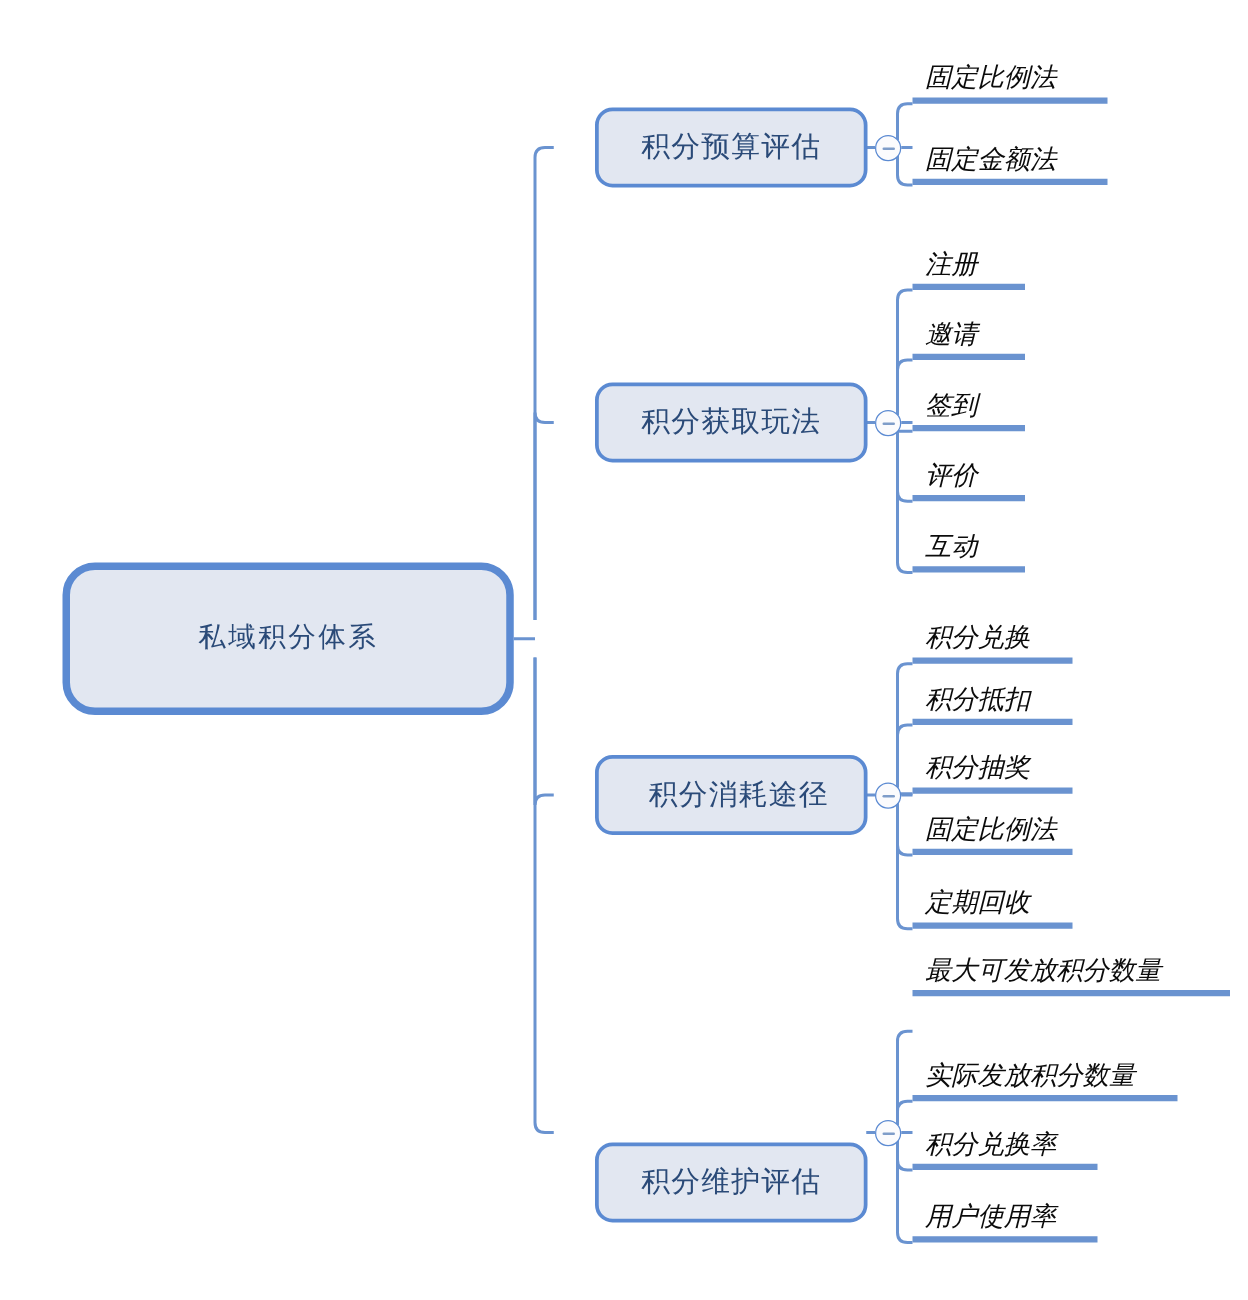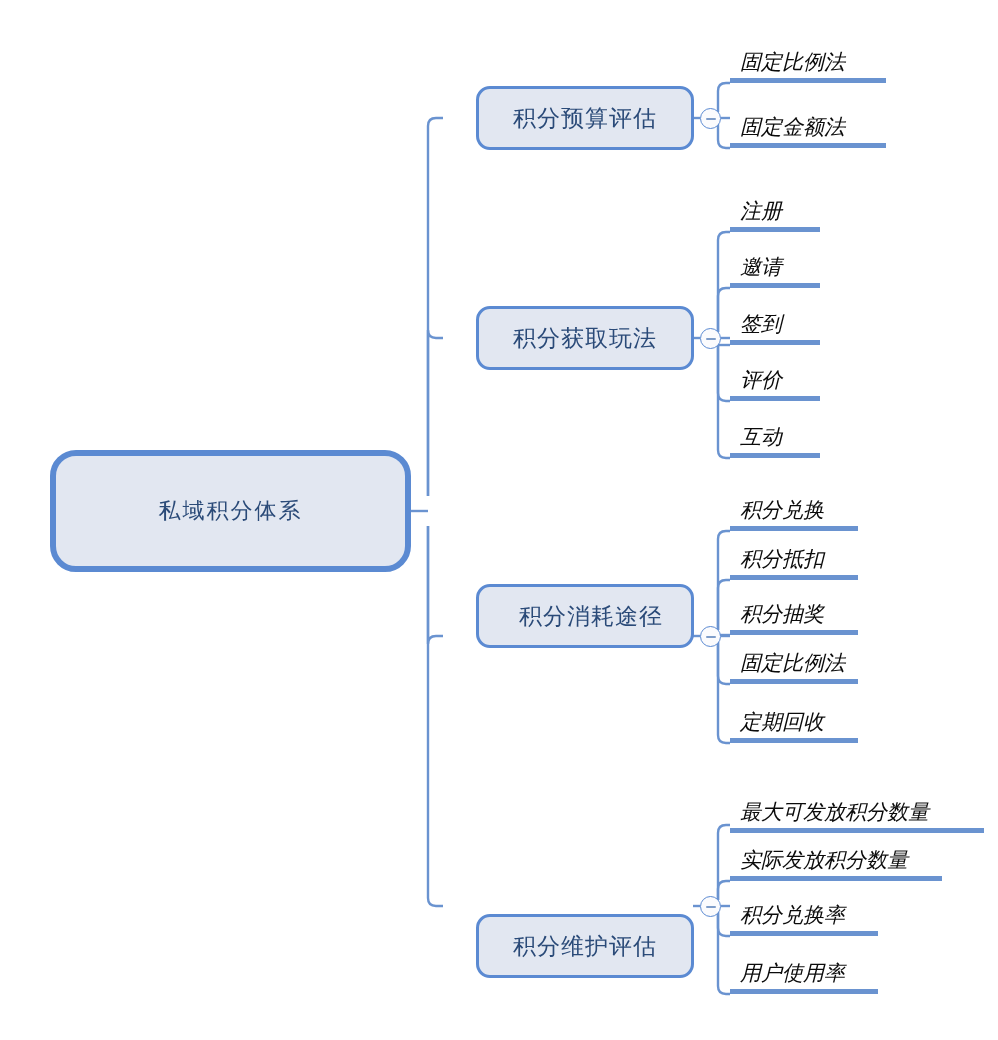--- a/index.html
+++ b/index.html
@@ -205,21 +205,21 @@
   </div>
   <div class="leaf-node" style="left:730px; top:357px; width:90px;">
     <span class="leaf-label">评价</span>
     <span class="leaf-bar" style="width:90px;"></span>
   </div>
   <div class="leaf-node" style="left:730px; top:414px; width:90px;">
     <span class="leaf-label">互动</span>
     <span class="leaf-bar" style="width:90px;"></span>
   </div>
 
-  <div class="branch-node" style="left:476px; top:584px;padding-left:12px;">
+  <div class="branch-node" style="left:476px; top:604px;padding-left:12px;">
     <span class="label">积分消耗途径</span>
   </div>
   <div class="collapse-btn" style="left:700px; top:626px;">
     <span class="dash"></span>
   </div>
   <div class="leaf-node" style="left:730px; top:487px; width:128px;">
     <span class="leaf-label">积分兑换</span>
     <span class="leaf-bar" style="width:128px;"></span>
   </div>
   <div class="leaf-node" style="left:730px; top:536px; width:128px;">
@@ -238,21 +238,21 @@
     <span class="leaf-label">定期回收</span>
     <span class="leaf-bar" style="width:128px;"></span>
   </div>
 
   <div class="branch-node" style="left:476px; top:874px;margin-top:40px;">
     <span class="label">积分维护评估</span>
   </div>
   <div class="collapse-btn" style="left:700px; top:896px;">
     <span class="dash"></span>
   </div>
-  <div class="leaf-node" style="left:730px; top:789px; width:254px;">
+  <div class="leaf-node" style="left:730px; top:753px; width:254px;">
     <span class="leaf-label">最大可发放积分数量</span>
     <span class="leaf-bar" style="width:254px;"></span>
   </div>
   <div class="leaf-node" style="left:730px; top:837px; width:212px;">
     <span class="leaf-label">实际发放积分数量</span>
     <span class="leaf-bar" style="width:212px;"></span>
   </div>
   <div class="leaf-node" style="left:730px; top:892px; width:148px;">
     <span class="leaf-label">积分兑换率</span>
     <span class="leaf-bar" style="width:148px;"></span>

